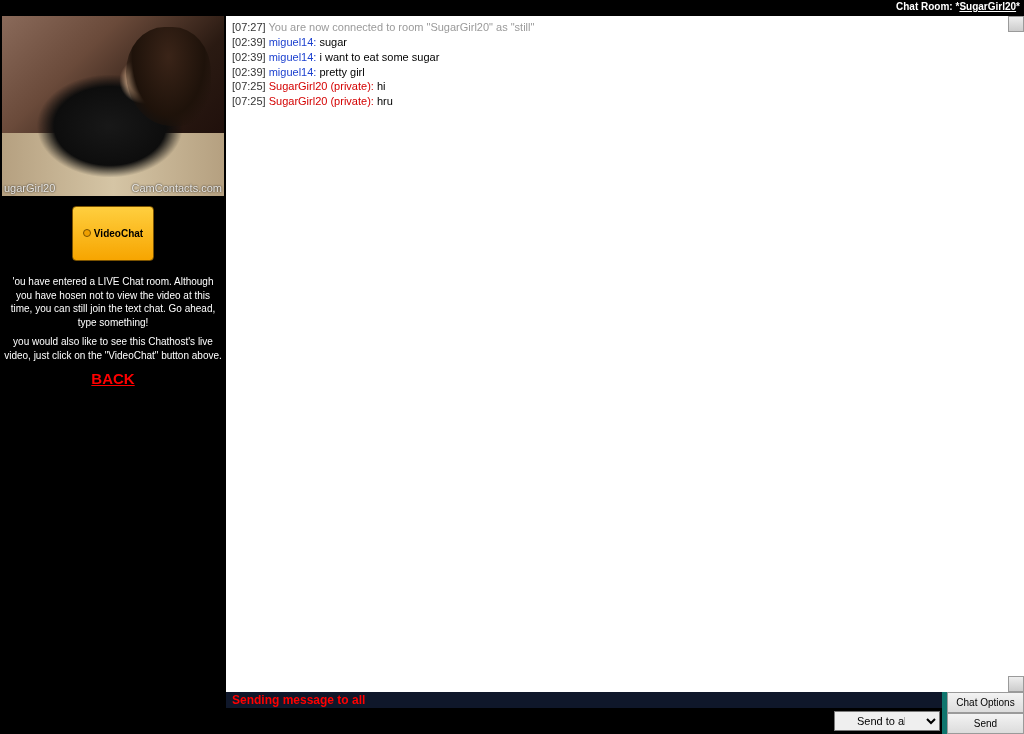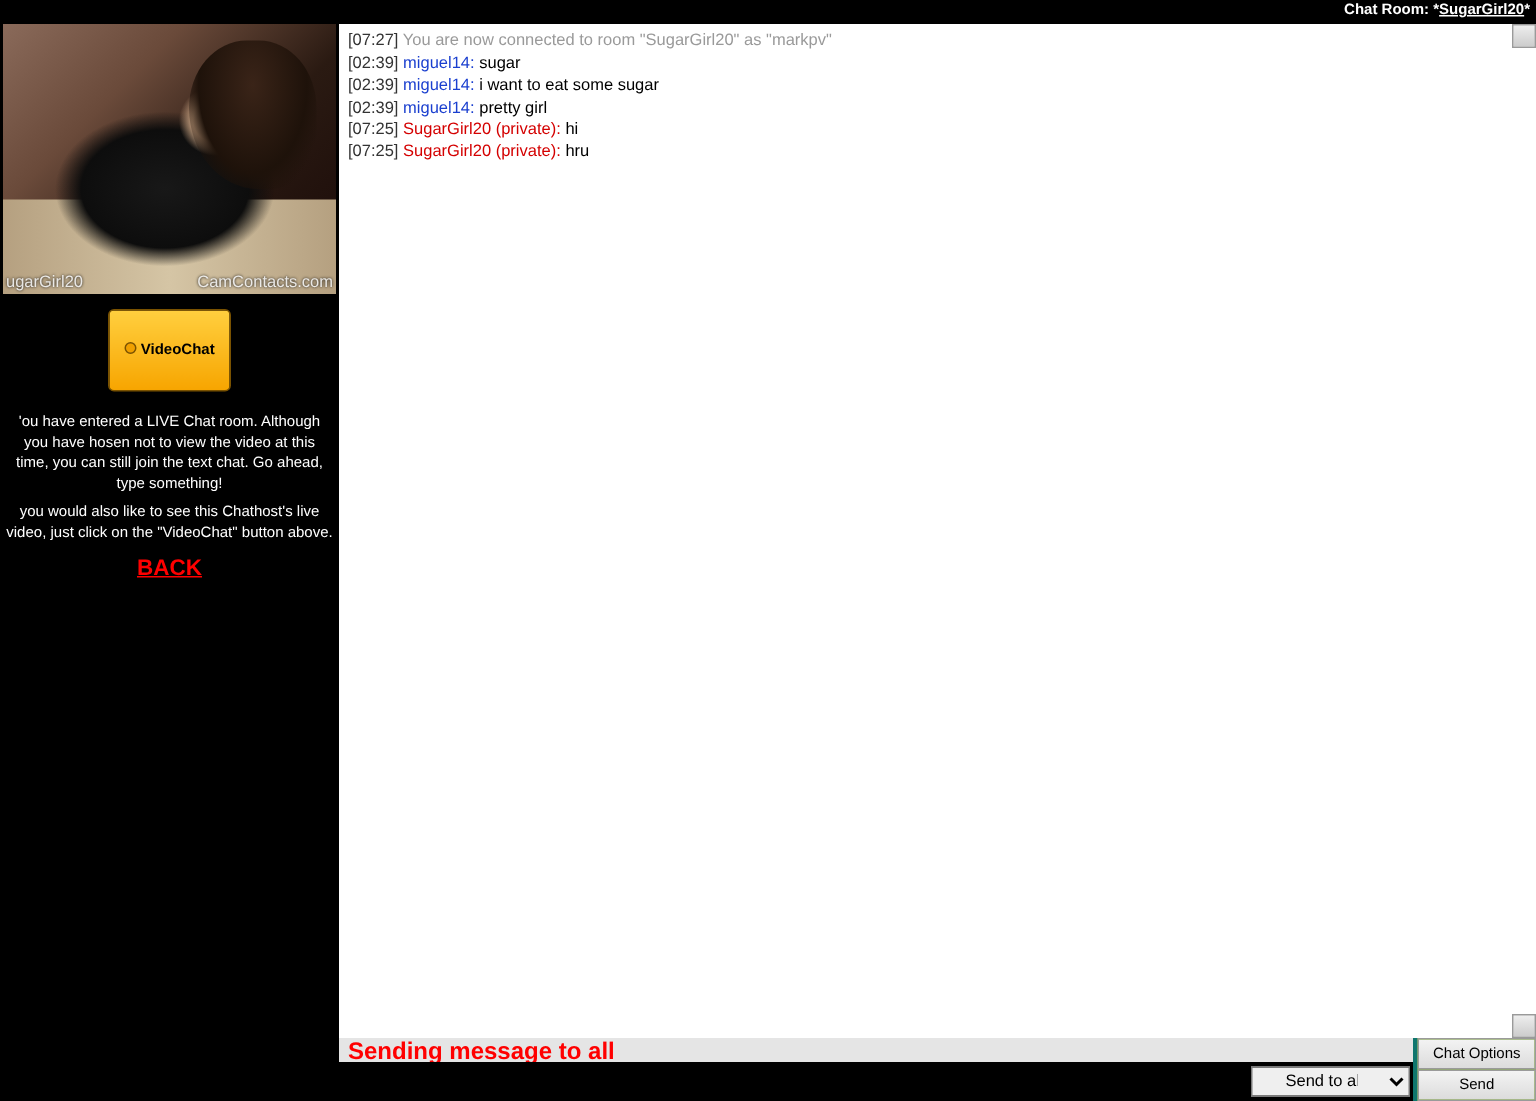--- a/index.html
+++ b/index.html
@@ -121,25 +121,25 @@
     color: #000;
     position: relative;
   }
   .chat-log .line { white-space: nowrap; }
   .ts { color: #333; }
   .sys { color: #9a9a9a; }
   .user-blue { color: #1a3fcf; }
   .user-red { color: #d40000; }
   .status-bar {
     height: 16px;
-    background: #e5e5e5;
+    background: #0f172a;
     color: #ff0000;
     font-weight: bold;
     padding: 1px 6px;
-    font-size: 16px;
+    font-size: 12px;
     font-family: Verdana, Arial, sans-serif;
   }
   .input-row {
     height: 26px;
     background: #000;
     display: flex;
     align-items: stretch;
   }
   .msg-input {
     flex: 1;
@@ -157,21 +157,21 @@
     font-size: 11px;
     height: 20px;
     margin: 3px 2px;
     padding: 0 18px;
   }
   .right-buttons {
     width: 82px;
     display: flex;
     flex-direction: column;
     background: #84cc16;
-    border-left: 3px solid #0f766e;
+    border-left: 5px solid #0f766e;
   }
   .right-buttons button {
     flex: 1;
     background: linear-gradient(#f3f3f3, #dcdcdc);
     border: 1px solid #9a9a9a;
     font-size: 10px;
     cursor: pointer;
     font-family: Verdana, Arial, sans-serif;
   }
   .right-buttons button:first-child { border-bottom: 1px solid #9a9a9a; }
@@ -208,21 +208,21 @@
       <span class="dot"></span><span>VideoChat</span>
     </div>
     <p>'ou have entered a LIVE Chat room. Although you have hosen not to view the video at this time, you can still join the text chat. Go ahead, type something!</p>
     <p>you would also like to see this Chathost's live video, just click on the "VideoChat" button above.</p>
     <a class="back-link">BACK</a>
   </div>
 
   <div class="chat-panel">
     <div class="chat-log" id="chat-log">
       <div class="scroll-cap top"></div>
-      <div class="line"><span class="ts">[07:27] </span><span class="sys">You are now connected to room "SugarGirl20" as "markpv"</span></div>
+      <div class="line"><span class="ts">[07:27] </span><span class="sys">You are now connected to room "SugarGirl20" as "still"</span></div>
         <div class="line"><span class="ts">[02:39] </span><span class="user-blue">miguel14: </span><span class="">sugar</span></div>
         <div class="line"><span class="ts">[02:39] </span><span class="user-blue">miguel14: </span><span class="">i want to eat some sugar</span></div>
         <div class="line"><span class="ts">[02:39] </span><span class="user-blue">miguel14: </span><span class="">pretty girl</span></div>
         <div class="line"><span class="ts">[07:25] </span><span class="user-red">SugarGirl20 (private): </span><span class="">hi</span></div>
         <div class="line"><span class="ts">[07:25] </span><span class="user-red">SugarGirl20 (private): </span><span class="">hru</span></div>
         <div class="scroll-cap bot"></div>
     </div>
 
     <div class="bottom-region">
       <div class="bottom-left">

